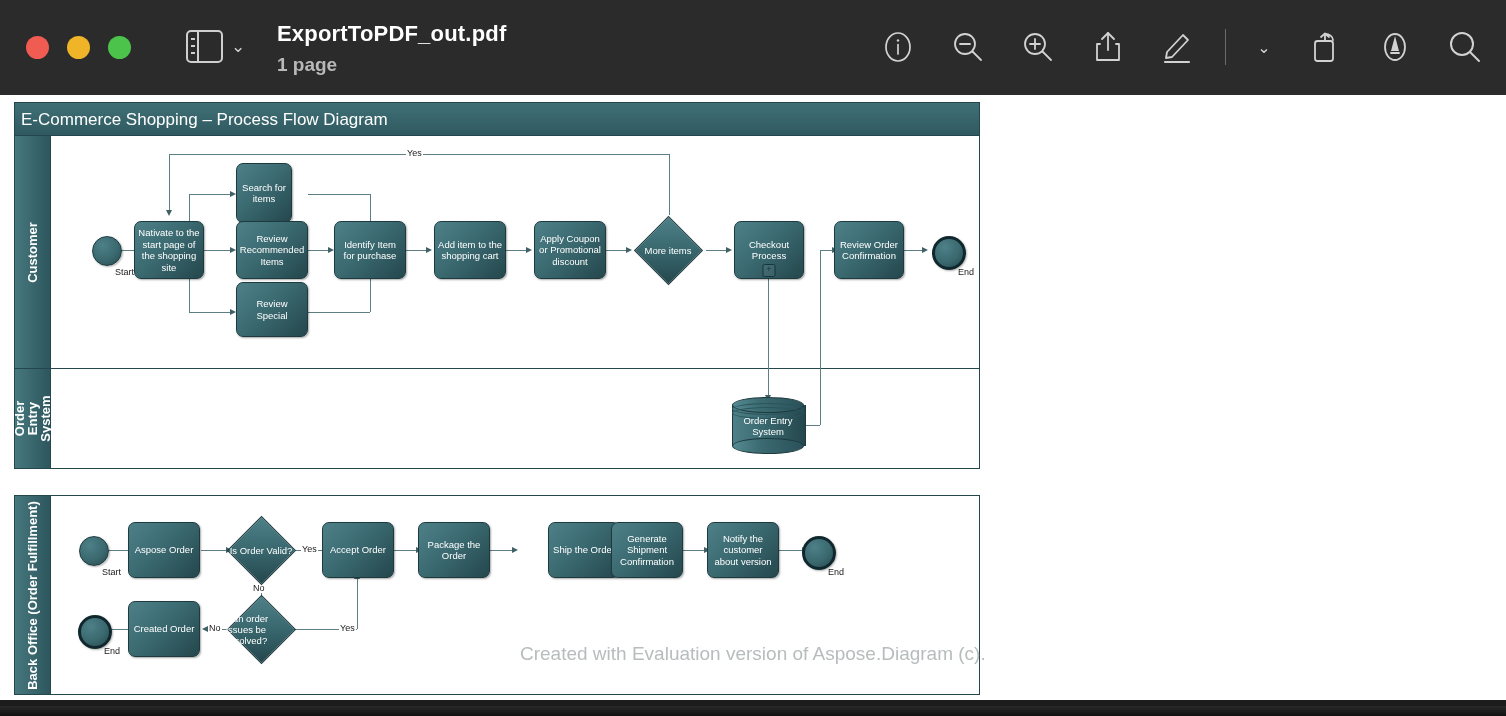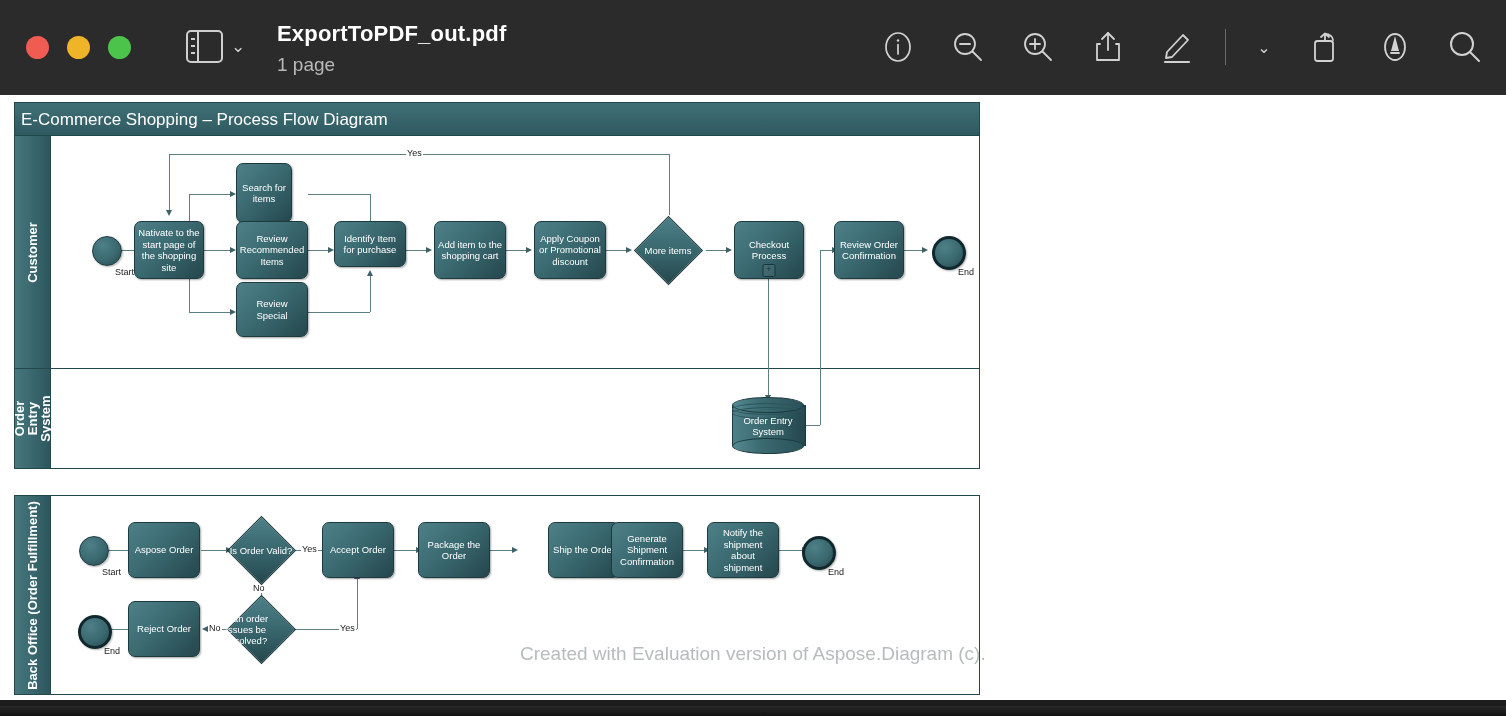--- a/index.html
+++ b/index.html
@@ -25,21 +25,21 @@
 
   .sidebar-toggle{position:absolute;left:186px;top:30px;display:flex;align-items:center;gap:8px;}
   .sb-icon{width:37px;height:33px;border:2.4px solid #cfcfcf;border-radius:5px;position:relative;box-sizing:border-box;}
   .sb-icon:before{content:"";position:absolute;left:9px;top:-0px;bottom:0px;width:2.4px;background:#cfcfcf;}
   .sb-icon i{position:absolute;left:2.5px;width:4px;height:2.4px;background:#cfcfcf;display:block;}
   .sb-icon i.l1{top:6px;} .sb-icon i.l2{top:13px;} .sb-icon i.l3{top:20px;}
   .chev{color:#cfcfcf;font-size:17px;line-height:1;}
 
   .doc-meta{position:absolute;left:277px;top:18px;}
   .doc-title{color:#ffffff;font-size:22px;font-weight:bold;letter-spacing:.2px;line-height:32px;white-space:nowrap;}
-  .doc-sub{color:#b9b9b9;font-size:19px;line-height:24px;margin-top:3px;}
+  .doc-sub{color:#b9b9b9;font-size:19px;line-height:24px;margin-top:3px;font-weight:bold;}
 
   .tools{position:absolute;right:18px;top:24px;display:flex;align-items:center;gap:24px;}
   .tool{width:46px;height:46px;display:flex;align-items:center;justify-content:center;cursor:default;}
   .tool svg{display:block;}
   .tool-sep{width:1px;height:36px;background:#6a6a6a;}
   .tool-chev{width:28px;height:46px;display:flex;align-items:center;justify-content:center;color:#cfcfcf;font-size:16px;}
 
   
   .page{position:absolute;left:0;top:95px;width:1506px;height:605px;background:#ffffff;}
 
@@ -308,21 +308,21 @@
       <div class="nodelabel" style="left:64px;top:165px;width:56px;">Start</div>
 
       <div class="node" style="left:120px;top:119px;width:70px;height:58px;">Nativate to the start page of the shopping site</div>
 
       <div class="node" style="left:222px;top:61px;width:56px;height:60px;">Search for items</div>
 
       <div class="node" style="left:222px;top:119px;width:72px;height:58px;">Review Recommended Items</div>
 
       <div class="node" style="left:222px;top:180px;width:72px;height:55px;">Review Special</div>
 
-      <div class="node" style="left:320px;top:119px;width:72px;height:46px;">Identify Item for purchase</div>
+      <div class="node" style="left:320px;top:119px;width:72px;height:58px;">Identify Item for purchase</div>
 
       <div class="node" style="left:420px;top:119px;width:72px;height:58px;">Add item to the shopping cart</div>
 
       <div class="node" style="left:520px;top:119px;width:72px;height:58px;">Apply Coupon or Promotional discount</div>
 
       <div class="diamond" style="left:619px;top:113px;width:70px;height:70px;">
         <div class="dshape" style="width:49px;height:49px;left:10.5px;top:10.5px;"></div>
         <div class="dtext">More items</div>
       </div>
 
@@ -406,31 +406,31 @@
       </div>
 
       <div class="node" style="left:308px;top:27px;width:72px;height:56px;">Accept Order</div>
 
       <div class="node" style="left:404px;top:27px;width:72px;height:56px;">Package the Order</div>
 
       <div class="node" style="left:501px;top:27px;width:72px;height:56px;margin-left:33px;">Ship the Order</div>
 
       <div class="node" style="left:597px;top:27px;width:72px;height:56px;">Generate Shipment Confirmation</div>
 
-      <div class="node" style="left:693px;top:27px;width:72px;height:56px;">Notify the shipment about shipment</div>
+      <div class="node" style="left:693px;top:27px;width:72px;height:56px;">Notify the customer about version</div>
 
       <div class="circle end" style="left:788px;top:41px;width:28px;height:28px;"></div>
       <div class="nodelabel" style="left:774px;top:72px;width:56px;">End</div>
 
       <div class="diamond" style="left:212px;top:99px;width:70px;height:70px;">
         <div class="dshape" style="width:49px;height:49px;left:10.5px;top:10.5px;"></div>
         <div class="dtext">Can order issues be resolved?</div>
       </div>
 
-      <div class="node" style="left:114px;top:106px;width:72px;height:56px;">Reject Order</div>
+      <div class="node" style="left:114px;top:106px;width:72px;height:56px;">Created Order</div>
 
       <div class="circle end" style="left:64px;top:120px;width:28px;height:28px;"></div>
       <div class="nodelabel" style="left:50px;top:151px;width:56px;">End</div>
     </div>
 
     <div class="watermark">Created with Evaluation version of Aspose.Diagram (c).</div>
   </div>
 
   <div class="dockstrip">
     <div class="blur"></div>

